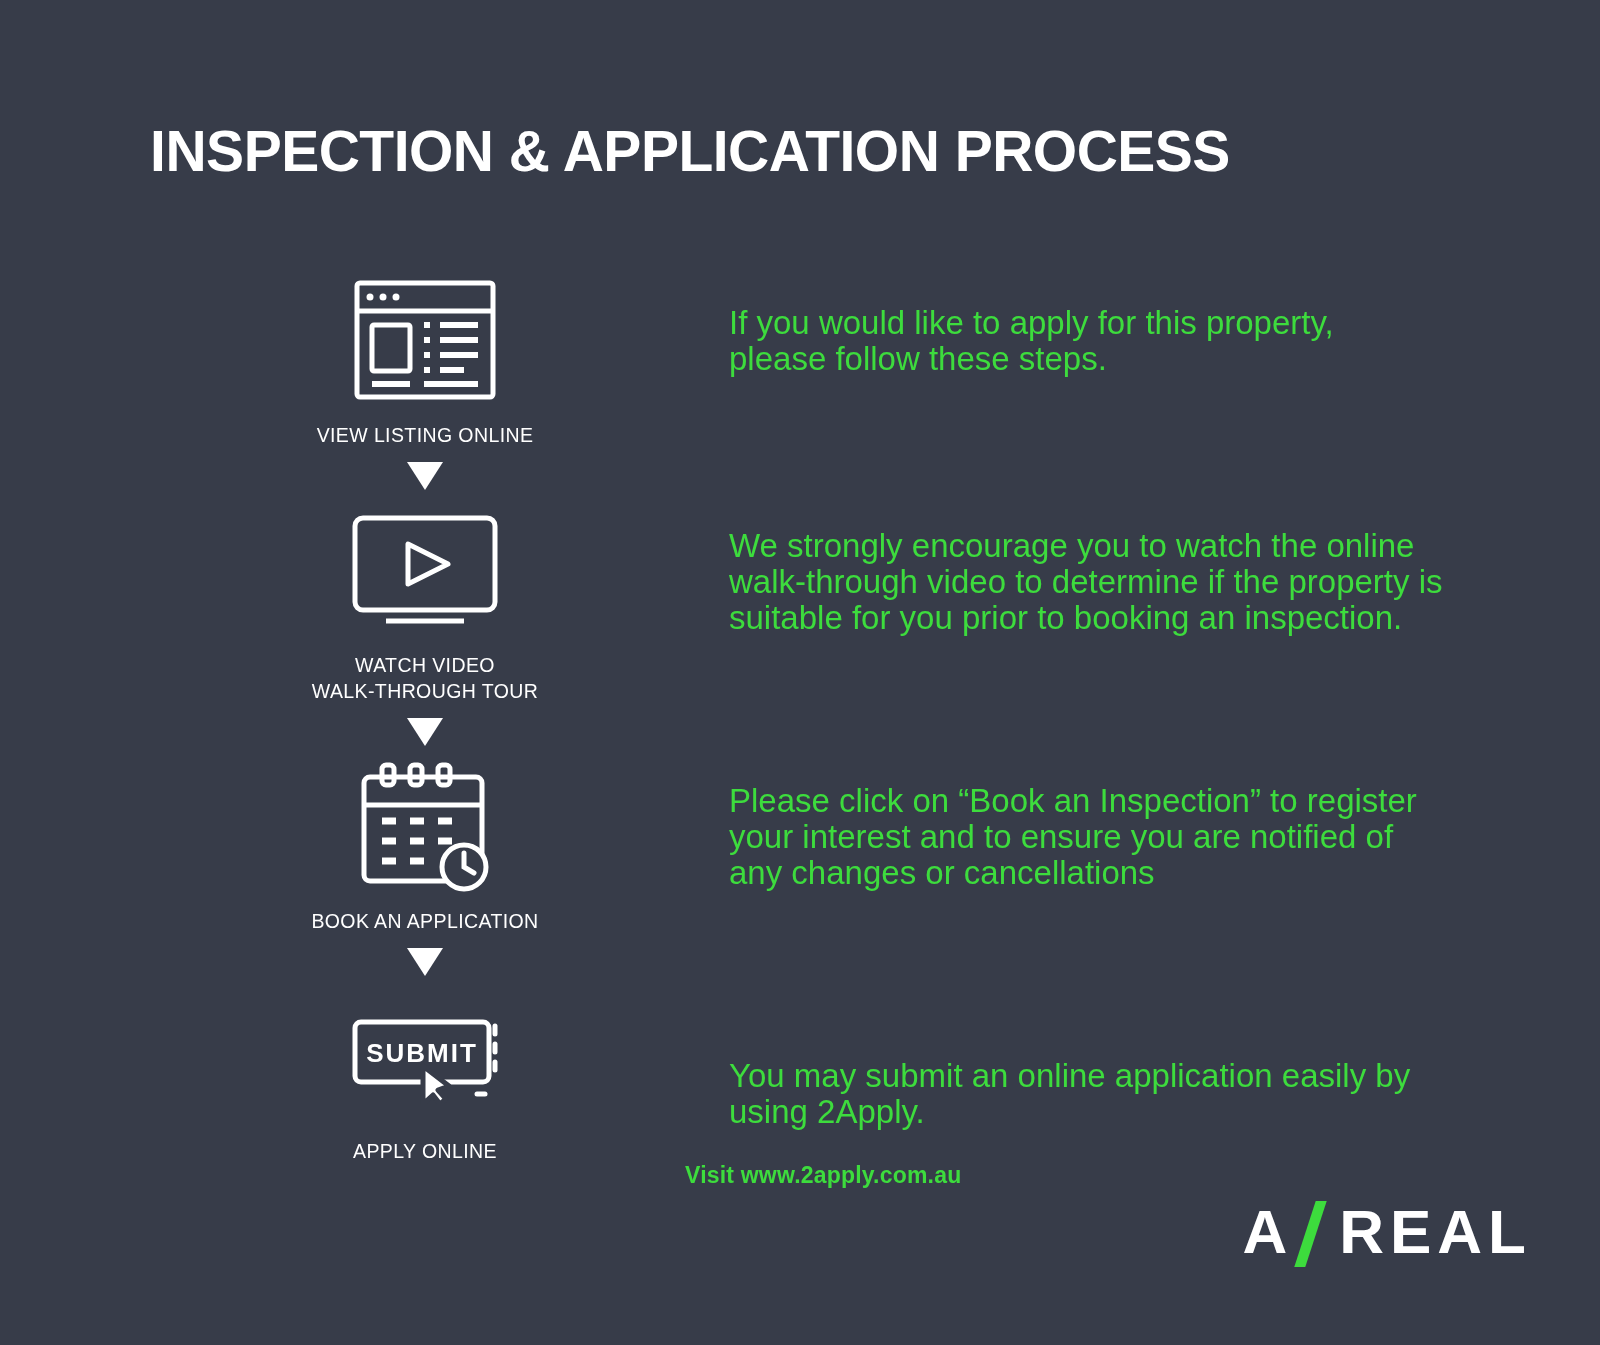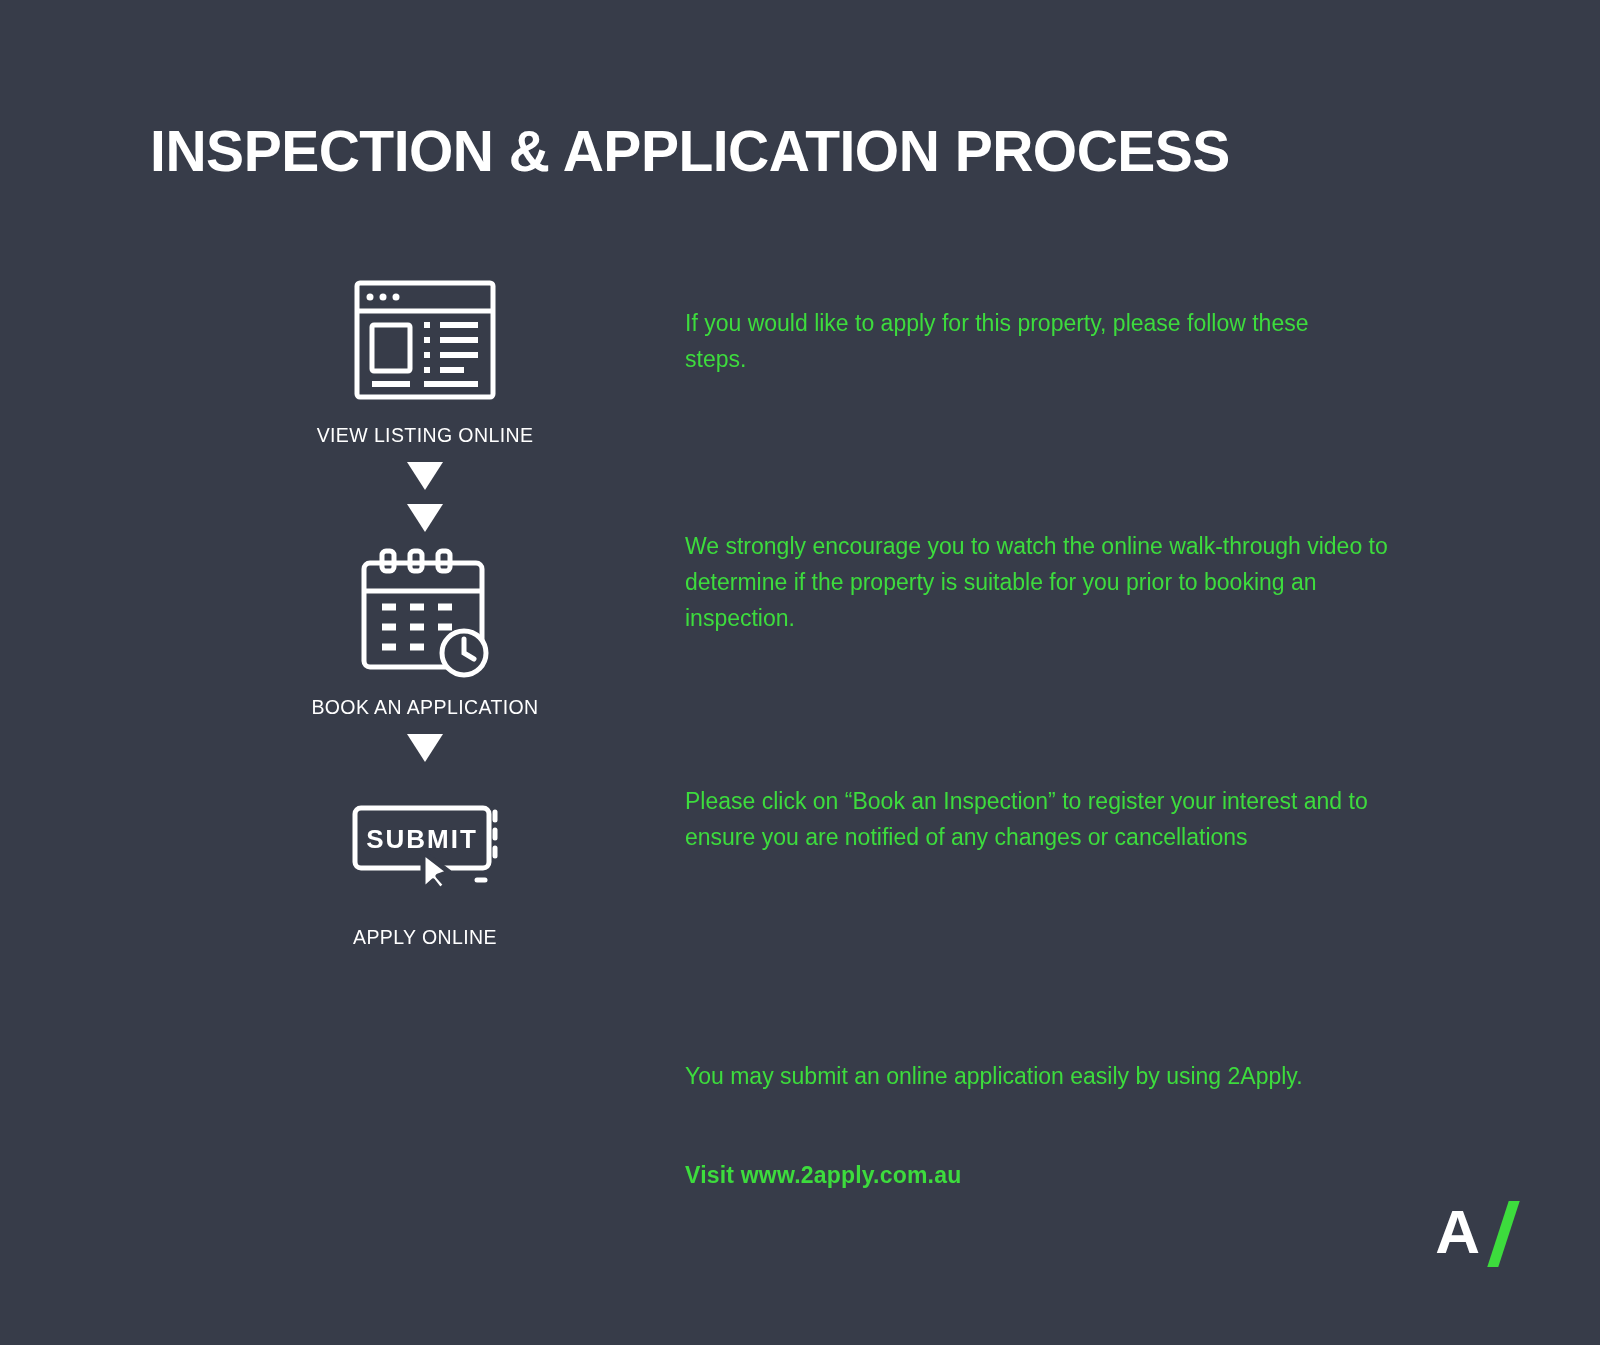--- a/index.html
+++ b/index.html
@@ -67,24 +67,25 @@
 
   
   .notes {
     position: absolute;
     left: 685px;
     top: 290px;
     width: 740px;
   }
   .note {
     color: #3ddc3d;
-    font-size: 23px;
+    font-size: 33px;
     line-height: 36px;
     font-family: "Liberation Sans", sans-serif;
     font-weight: 400;
+    margin-left: 44px;
   }
   .note.n1 { position: absolute; top: 15px;  left: 0; width: 660px; }
   .note.n2 { position: absolute; top: 238px; left: 0; width: 730px; }
   .note.n3 { position: absolute; top: 493px; left: 0; width: 700px; }
   .note.n4 { position: absolute; top: 768px; left: 0; width: 700px; }
   .visit {
     position: absolute;
     top: 872px;
     left: 0;
     color: #3ddc3d;
@@ -156,20 +157,33 @@
       </div>
       <div class="step-label">VIEW LISTING ONLINE</div>
     </div>
 
     <div class="arrow">
       <svg width="36" height="28" viewBox="0 0 36 28">
           <polygon points="0,0 36,0 18,28" fill="#ffffff"></polygon>
         </svg>
     </div>
 
+    <div class="step">
+      <div class="icon-wrap">
+        <svg width="150" height="114" viewBox="0 0 150 114" fill="none" stroke="#ffffff" stroke-width="5">
+          <rect x="5" y="5" width="140" height="92" rx="8"></rect>
+          <polygon points="58,31 58,71 98,51" stroke-linejoin="round"></polygon>
+          <line x1="36" y1="108" x2="114" y2="108"></line>
+        </svg>
+      </div>
+      <div class="step-label">
+        <span>WATCH VIDEO</span><br>
+        <span>WALK-THROUGH TOUR</span>
+      </div>
+    </div>
 
     <div class="arrow">
       <svg width="36" height="28" viewBox="0 0 36 28">
           <polygon points="0,0 36,0 18,28" fill="#ffffff"></polygon>
         </svg>
     </div>
 
     <div class="step">
       <div class="icon-wrap">
         <svg width="146" height="134" viewBox="0 0 146 134" fill="none" stroke="#ffffff" stroke-width="5">
@@ -220,15 +234,16 @@
     <div class="note n1">If you would like to apply for this property, please follow these steps.</div>
     <div class="note n2">We strongly encourage you to watch the online walk-through video to determine if the property is suitable for you prior to booking an inspection.</div>
     <div class="note n3">Please click on “Book an Inspection” to register your interest and to ensure you are notified of any changes or cancellations</div>
     <div class="note n4">You may submit an online application easily by using 2Apply.</div>
     <div class="visit">Visit www.2apply.com.au</div>
   </div>
 
   <div class="logo">
     <span>A</span>
     <span class="slash"></span>
+    <span class="real">REAL</span>
   </div>
 
 </div>
 
 </body></html>

